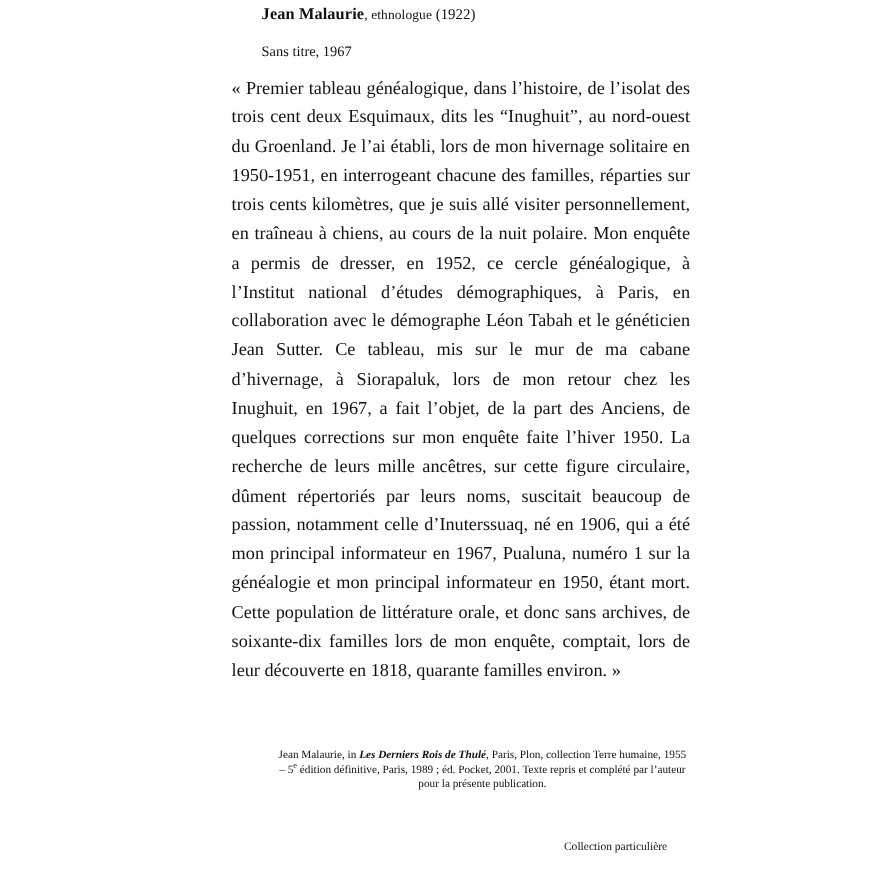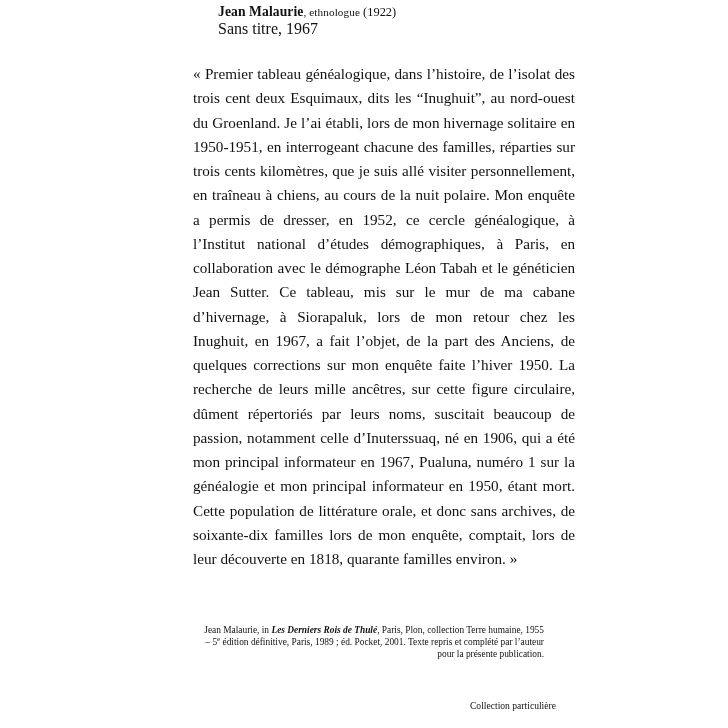--- a/index.html
+++ b/index.html
@@ -41,23 +41,23 @@
     letter-spacing: 0.1px;
   }
   .artist-role {
     font-size: 11.2px;
     letter-spacing: 0.1px;
   }
   .artist-dates {
     font-size: 12.4px;
   }
   .header-line-2 {
-    font-size: 16px;
+    font-size: 12px;
     line-height: 15px;
-    margin-top: 1px;
+    margin-top: 15px;
     white-space: nowrap;
   }
 
   
   .quote-block {
     position: absolute;
     left: 193px;
     top: 62px;
     width: 382px;
     font-size: 15.2px;
@@ -66,26 +66,26 @@
     text-justify: inter-word;
     hyphens: manual;
   }
   .quote-block p {
     margin: 0;
   }
 
   
   .citation {
     position: absolute;
-    left: 204px;
+    left: 232px;
     top: 624px;
     width: 340px;
     font-size: 9.4px;
     line-height: 12.1px;
-    text-align: right;
+    text-align: center;
   }
   .citation p {
     margin: 0;
   }
   .book-title {
     font-style: italic;
     font-weight: bold;
   }
   .sup-e {
     font-size: 7px;

